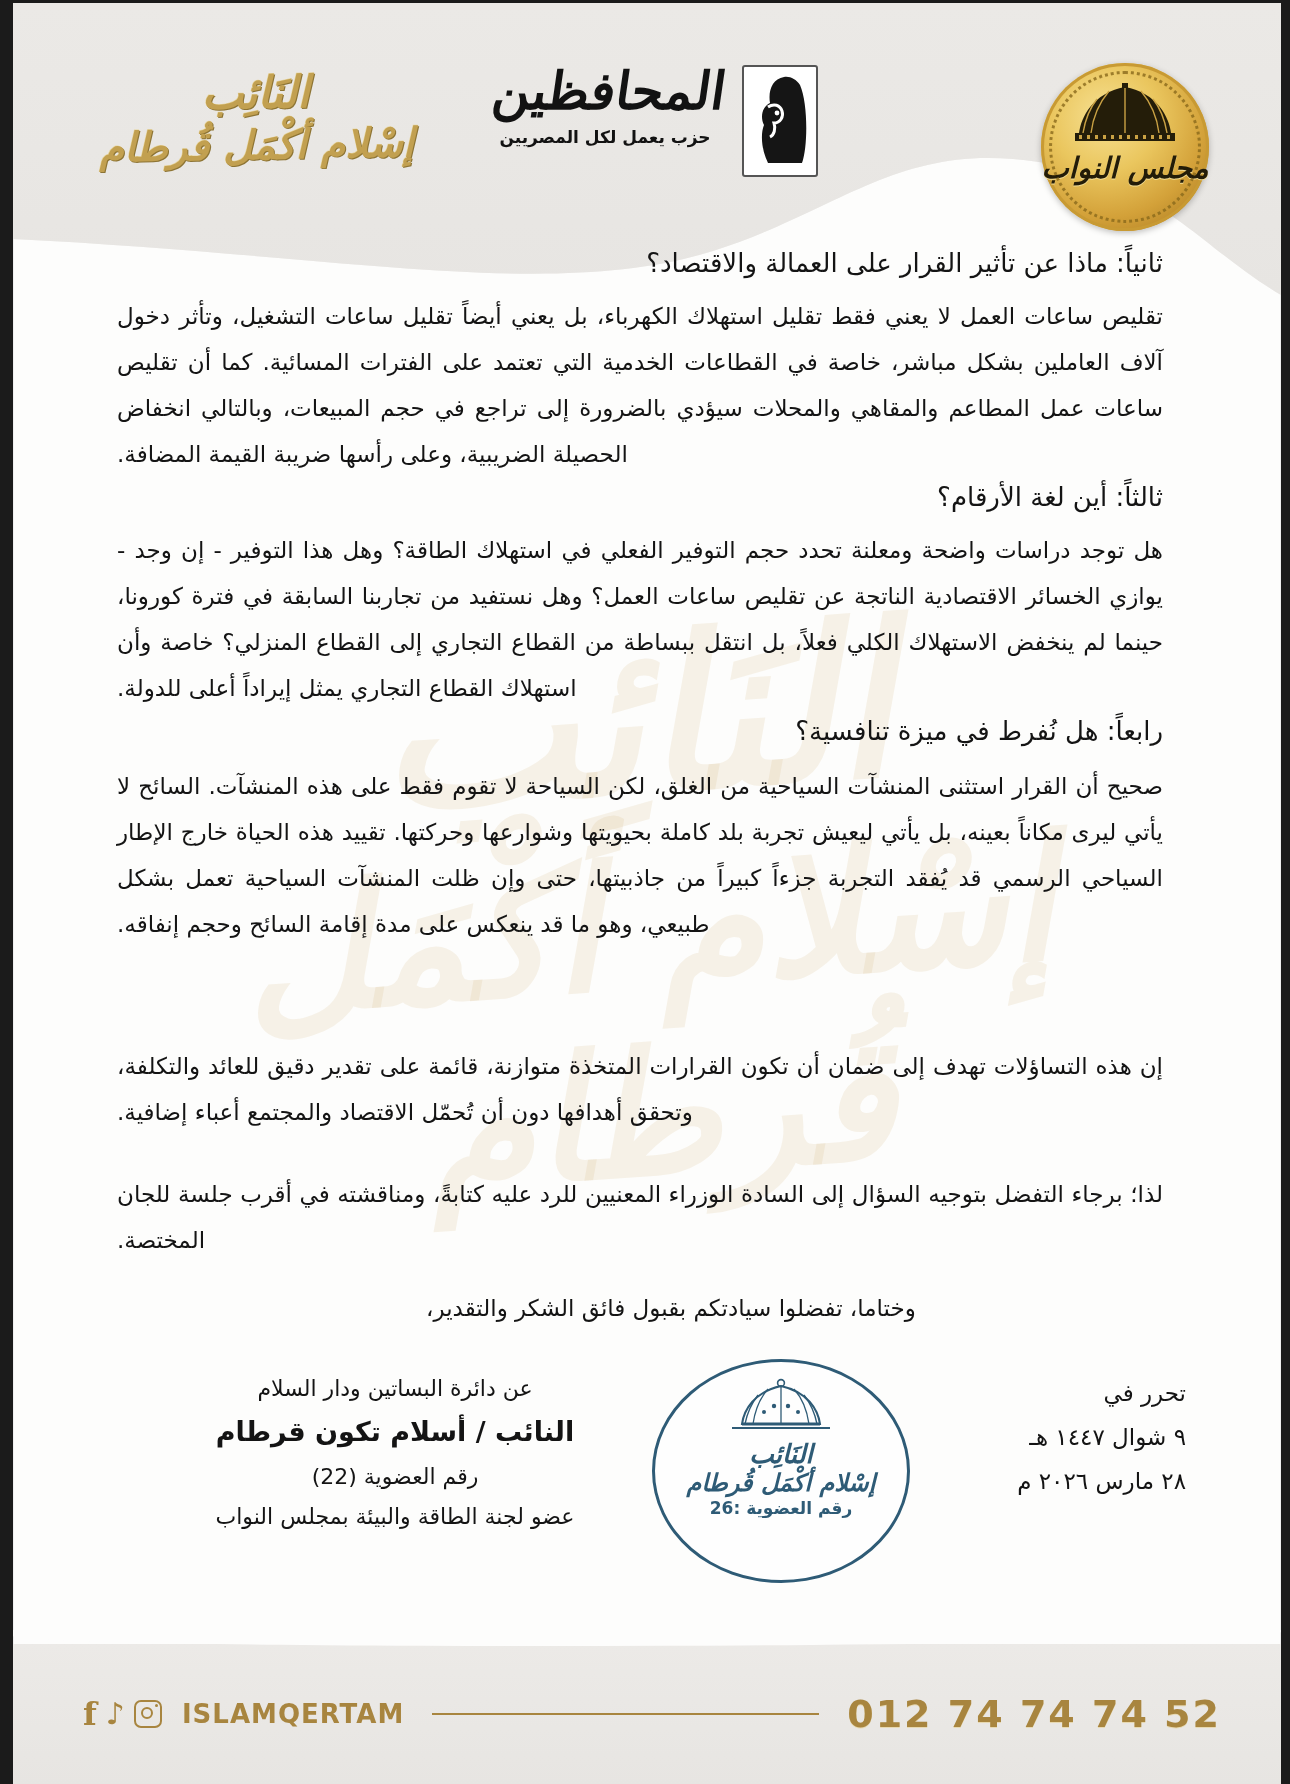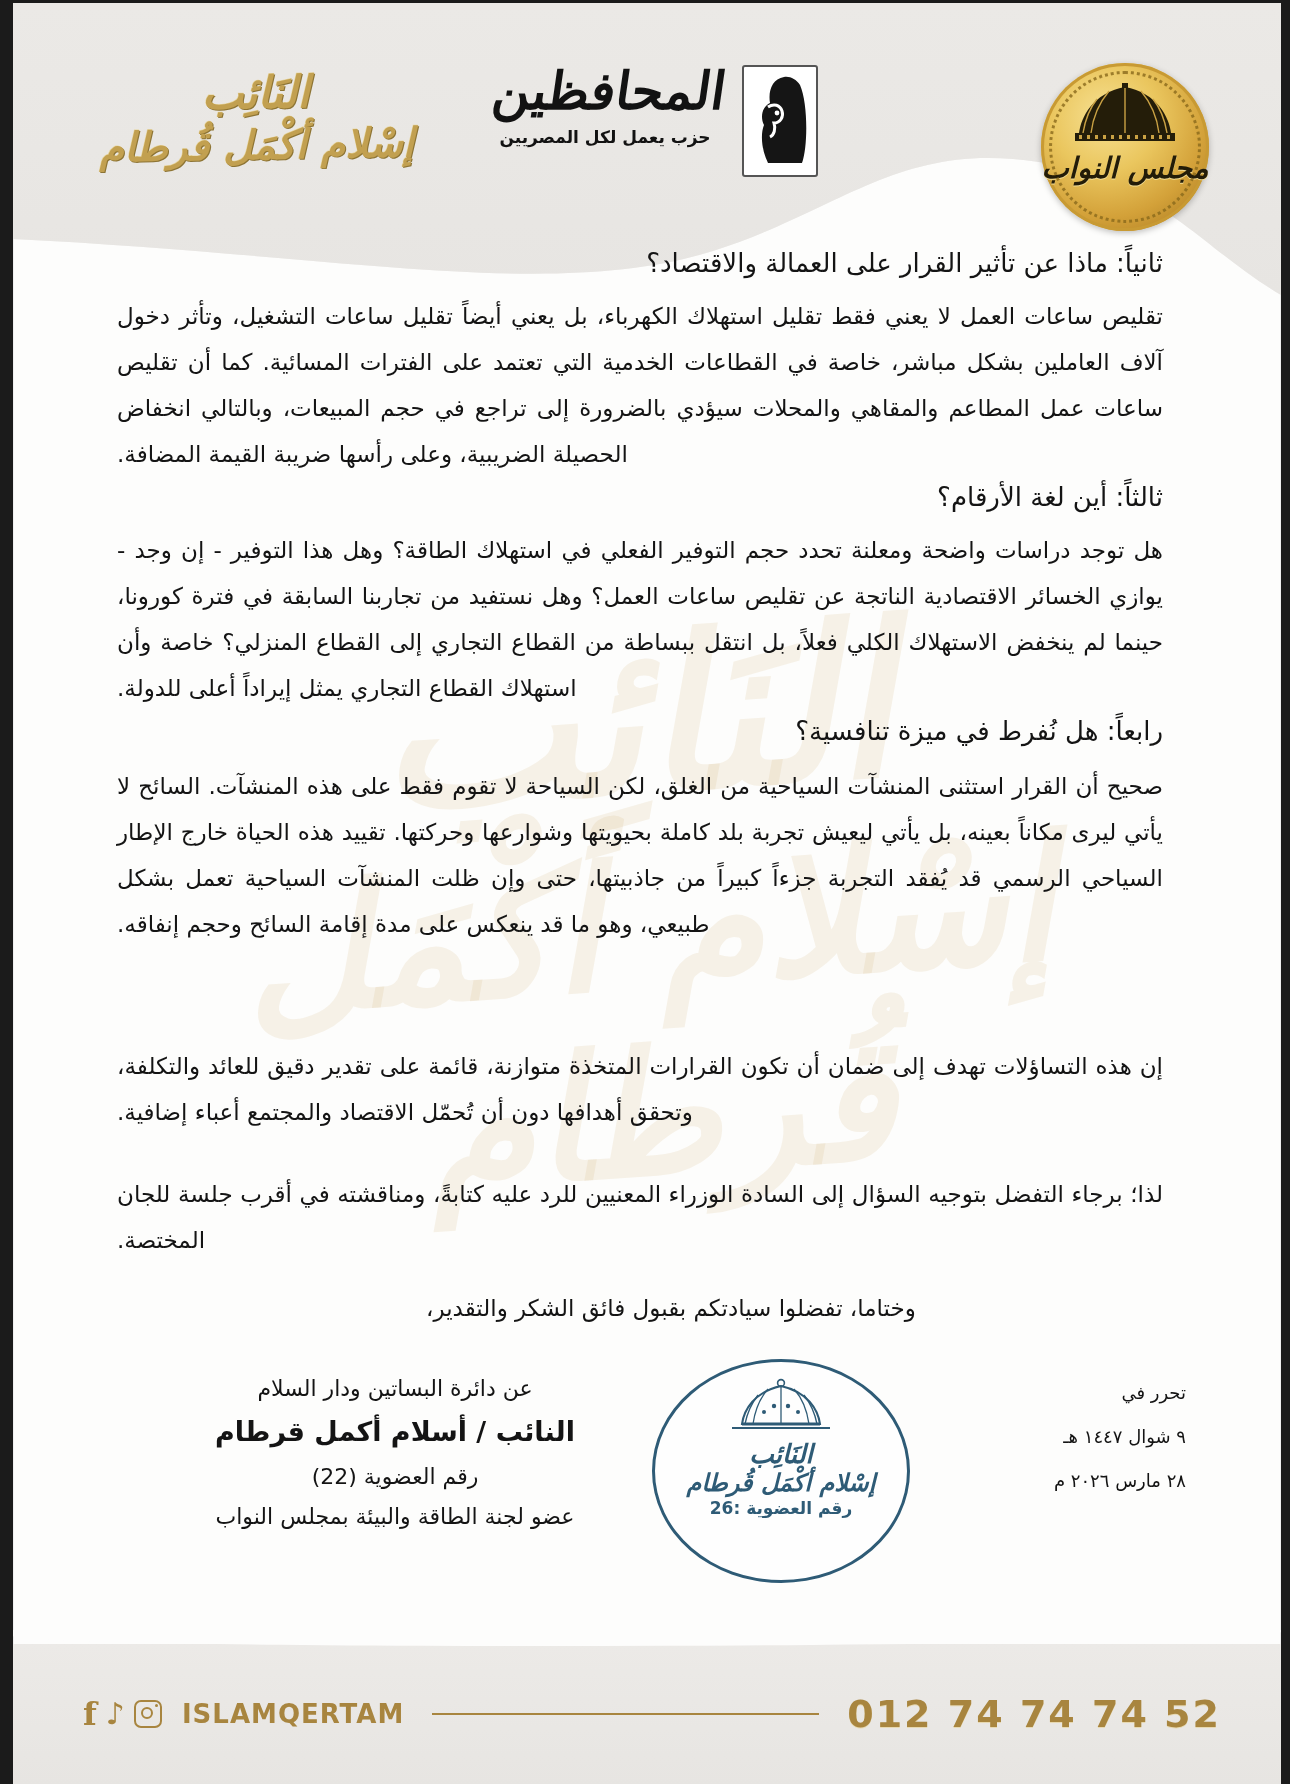--- a/index.html
+++ b/index.html
@@ -77,21 +77,21 @@
   p.closing2{margin-top:36px;}
   .farewell{
     direction:rtl;font-size:23px;line-height:46px;margin-top:22px;
     text-align:center;padding-left:62px;
   }
   
   .sigrow{
     direction:rtl;display:flex;align-items:flex-start;
     margin-top:28px;padding:0 95px;height:248px;color:#141414;
   }
-  .datecol{width:210px;font-size:18px;line-height:44px;padding-top:12px;}
+  .datecol{width:210px;font-size:23px;line-height:44px;padding-top:12px;}
   .stampcol{width:390px;display:flex;justify-content:center;padding-top:0;}
   .stamp{
     width:252px;height:218px;border:3px solid #2e5b76;border-radius:50%;
     display:flex;flex-direction:column;align-items:center;justify-content:flex-start;
     color:#2e5b76;background:rgba(255,255,255,.6);
   }
   .stamp .s1{font-size:26px;font-style:italic;font-weight:bold;margin-top:4px;line-height:1.1;}
   .stamp .s2{font-size:24px;font-style:italic;font-weight:bold;line-height:1.2;}
   .stamp .s3{font-size:17px;font-weight:bold;line-height:1.4;}
   .namecol{flex:1;text-align:center;line-height:40px;padding-top:10px;transform:translateX(48px);}
@@ -246,21 +246,21 @@
             <path d="M6,50 H104" stroke="#2e5b76" stroke-width="2"></path>
           </svg>
           <div class="s1">النَائِب</div>
           <div class="s2">إسْلام أكْمَل قُرطام</div>
           <div class="s3">رقم العضوية :26</div>
         </div>
       </div>
 
       <div class="namecol">
         <div class="n1">عن دائرة البساتين ودار السلام</div>
-        <div class="n2">النائب / أسلام أكمل قرطام</div>
+        <div class="n2">النائب / أسلام تكون قرطام</div>
         <div class="n3">رقم العضوية (22)</div>
         <div class="n4">عضو لجنة الطاقة والبيئة بمجلس النواب</div>
       </div>
     </div>
 
     <div class="footer">
       <div class="footbar">
         <div class="soc">
           <span class="icon-f">f</span>
           <span class="icon-tt">♪</span>

